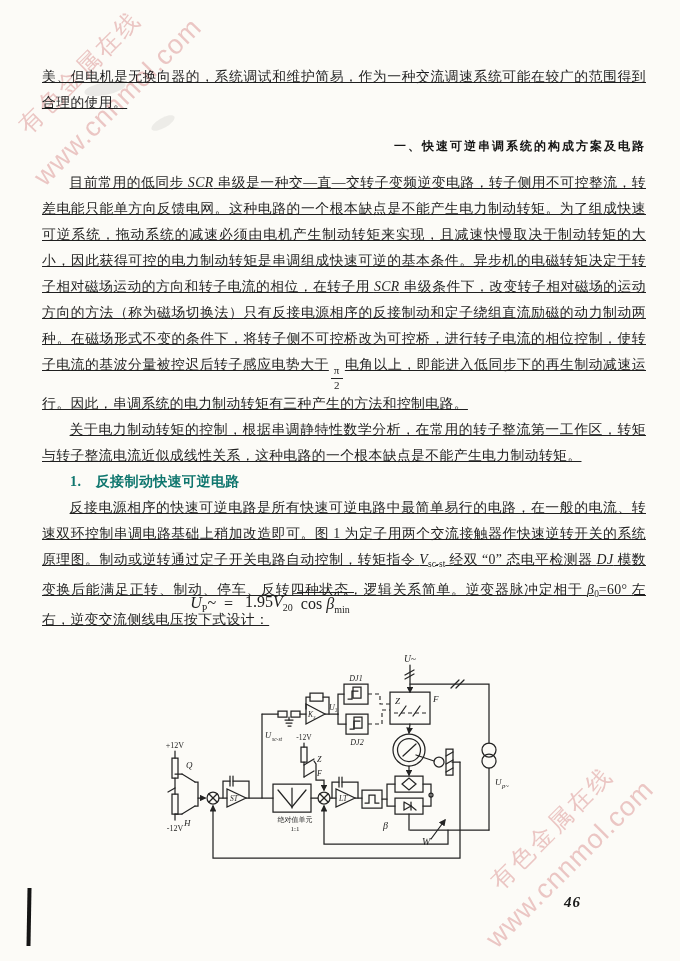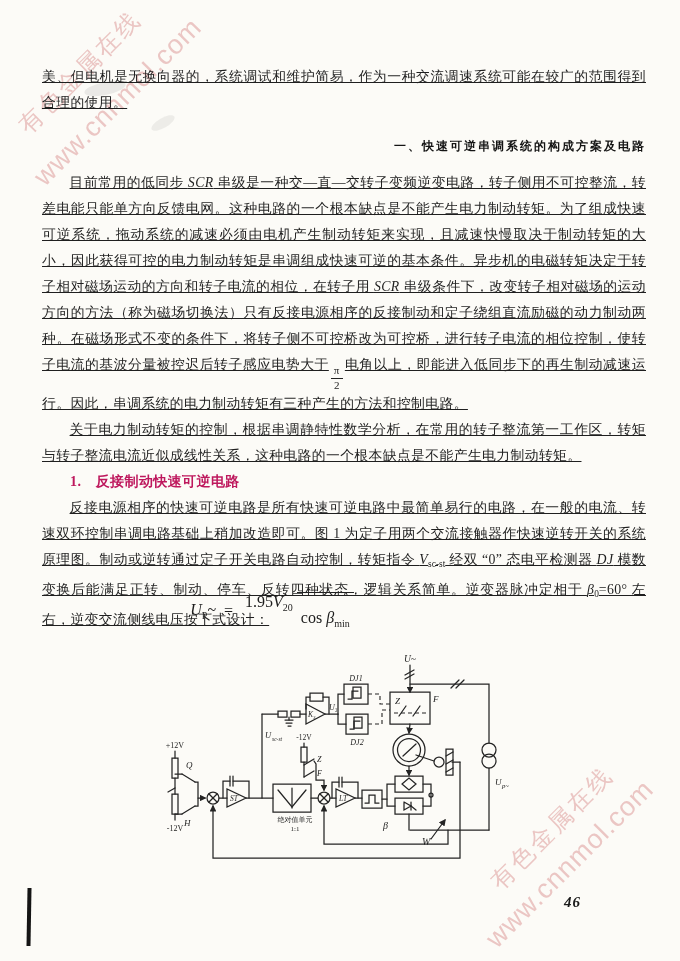--- a/index.html
+++ b/index.html
@@ -23,36 +23,36 @@
     position:absolute;left:42px;top:64px;width:604px;height:588px;overflow:hidden;
     font-size:13.8px;line-height:26px;letter-spacing:0.4px;
     text-align:justify;
   }
   .text-col p{margin:0;text-indent:2em;text-decoration:underline;}
   p.no-indent{text-indent:0;}
   h1.sec{
     margin:15px 0 9px 0;font-size:12px;line-height:30px;font-weight:bold;
     text-align:right;letter-spacing:2px;color:#141414;
   }
-  h2.subsec{margin:0;font-size:14px;line-height:26px;font-weight:bold;text-indent:2em;color:#be185d;}
+  h2.subsec{margin:0;font-size:14px;line-height:26px;font-weight:bold;text-indent:2em;color:#0f766e;}
   .run-i{font-style:italic;}
   .run-sub{font-size:0.68em;vertical-align:-0.32em;letter-spacing:0;}
   .frac{display:inline-flex;flex-direction:column;vertical-align:-0.45em;text-align:center;line-height:1.05;font-size:0.8em;margin:0 2px;text-indent:0;}
   .frac .fd{border-top:1px solid #222;padding:1px 3px 0;}
   .frac .fn{padding:0 3px 1px;}
   
   .formula{
     position:absolute;left:0;top:592px;width:544px;
     display:flex;justify-content:center;align-items:center;gap:8px;
     font-size:16px;color:#1d1d1d;
   }
   .formula i{font-style:italic;}
   .formula sub{font-size:10px;}
   .f-frac{display:inline-flex;flex-direction:row;text-align:center;line-height:1.25;}
-  .f-frac .f-den{border-top:1.4px solid #222;padding:15px 4px 0;}
+  .f-frac .f-den{border-top:1.4px solid #222;padding:1px 4px 0;}
   .f-frac .f-num{padding:0 4px 1px;}
   
   .diagram{position:absolute;left:148px;top:652px;}
   .fig-caption{
     position:absolute;left:92px;top:870px;width:460px;text-align:center;
     font-size:13.5px;letter-spacing:1px;color:#1c1c1c;
   }
   .page-number{
     position:absolute;left:564px;top:894px;font-size:15px;
     font-style:italic;font-weight:bold;color:#1a1a1a;letter-spacing:1px;

